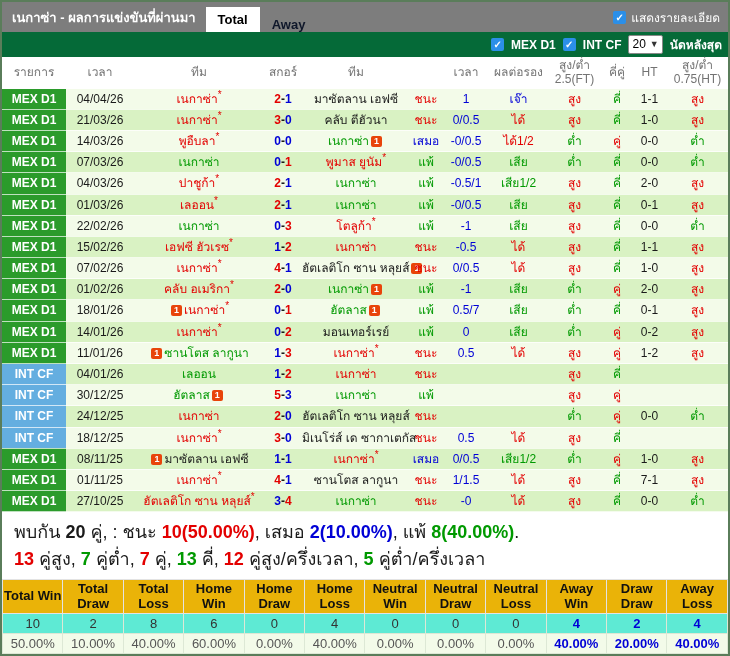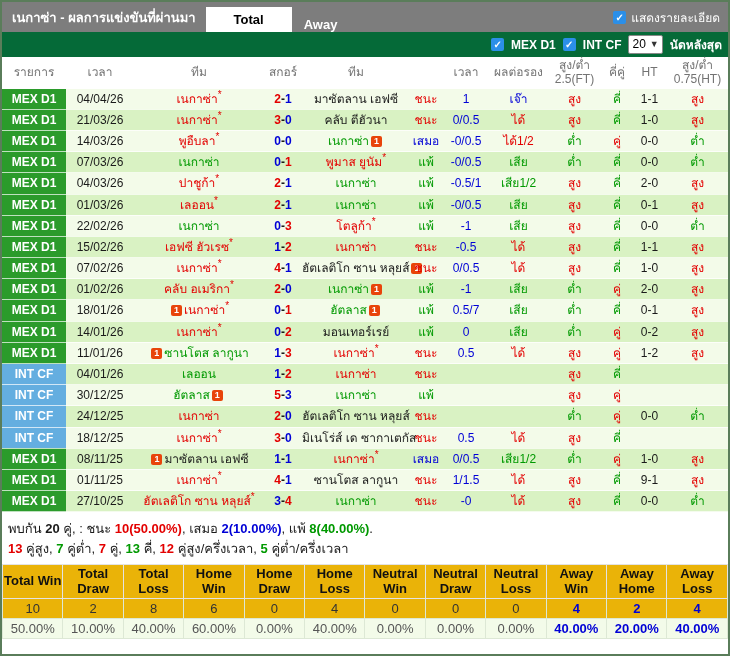--- a/index.html
+++ b/index.html
@@ -4,23 +4,23 @@
 <style>
   *{box-sizing:border-box;margin:0;padding:0}
   html,body{background:#fff}
   body{width:730px;height:656px;font-family:"Liberation Sans",sans-serif;font-size:12px;color:#1a1a1a}
   .wrap{width:730px;height:656px;border:2px solid #5a7d5a;overflow:hidden;background:#fff;display:flex;flex-direction:column}
 
   
   .topbar{background:#7d7d7d;height:30px;display:flex;align-items:stretch;color:#fff;flex:none}
   .title{font-weight:bold;font-size:13px;padding:0 10px;display:flex;align-items:center}
   .tabs{display:flex;align-items:flex-end}
-  .tab{font-weight:bold;font-size:13px;padding:5px 28px;cursor:pointer}
+  .tab{font-weight:bold;font-size:13px;padding:5px 12px;cursor:pointer}
   .tab.active{background:#fff;color:#000;margin-top:4px}
-  .tab.inactive{color:#ffffff;display:flex;align-items:center;padding:0 12px}
+  .tab.inactive{color:#0f172a;display:flex;align-items:center;padding:0 12px}
   .top-right{margin-left:auto;display:flex;align-items:center;gap:5px;padding-right:8px;font-size:12px}
 
   
   .cb{display:inline-block;width:13px;height:13px;background:#2b8fe8;border-radius:2px;color:#fff;
       font-size:10px;line-height:13px;text-align:center;font-weight:bold;cursor:pointer}
 
   
   .filterbar{background:#056a38;height:25px;display:flex;align-items:center;justify-content:flex-end;
              gap:7px;color:#fff;font-weight:bold;font-size:12px;padding-right:6px;flex:none}
   .sel{background:#fff;color:#000;border:1px solid #888;border-radius:2px;height:19px;line-height:17px;
@@ -37,28 +37,28 @@
   td.lg.mex{background:#2b9b2b}
   td.lg.int{background:#64aee0}
   td.tm{white-space:nowrap;overflow:visible}
   td.sc span{font-weight:bold}
   .c-red{color:#e30000}.c-green{color:#009900}.c-blue{color:#0000d6}.c-black{color:#1a1a1a}
   sup.star{color:#e30000;font-size:10px;line-height:0}
   .sq{display:inline-block;width:11px;height:11px;background:#e8440a;color:#fff;font-size:9px;font-weight:bold;
       line-height:11px;text-align:center;border-radius:2px;margin:0 2px;vertical-align:1px}
 
   
-  .summary{background:#fff;padding:7px 6px 4px 6px;font-size:13px;line-height:1.5;flex:none}
+  .summary{background:#fff;padding:7px 6px 4px 12px;font-size:18px;line-height:1.5;flex:none}
   .summary .b{font-weight:bold}
 
   
   table.stats{width:726px;table-layout:fixed;border-collapse:collapse;border-top:1px solid #999;margin-top:2px}
   table.stats th{background:#eab308;font-size:13px;font-weight:bold;color:#111;padding:2px 1px;line-height:1.1;border:1px solid #e3e3e3}
   table.stats td{text-align:center;font-size:13px;padding:2px 1px;border:1px solid #dde8d5}
-  tr.vals{background:#eab308;color:#333}
+  tr.vals{background:#5eead4;color:#333}
   tr.pcts{background:#f3fbe9;color:#555}
   .hl{color:#0000d6;font-weight:bold}
 </style>
 </head>
 <body>
 
 <div class="wrap">
 
   <div class="topbar">
     <div class="title">เนกาซ่า - ผลการแข่งขันที่ผ่านมา</div>
@@ -372,21 +372,21 @@
           <td class="lg mex">MEX D1</td>
           <td class="dt">01/11/25</td>
           <td class="tm"><span class="c-red">เนกาซ่า</span><sup class="star">*</sup></td>
           <td class="sc"><span class="c-red">4</span><span class="c-black">-</span><span class="c-blue">1</span></td>
           <td class="tm"><span class="c-black">ซานโตส ลากูนา</span></td>
           <td class="c-red">ชนะ</td>
           <td class="c-blue">1/1.5</td>
           <td class="c-red">ได้</td>
           <td class="c-red">สูง</td>
           <td class="c-green">คี่</td>
-          <td class="c-black">9-1</td>
+          <td class="c-black">7-1</td>
           <td class="c-red">สูง</td>
         </tr>
         <tr class="dark">
           <td class="lg mex">MEX D1</td>
           <td class="dt">27/10/25</td>
           <td class="tm"><span class="c-red">ฮัตเลติโก ซาน หลุยส์</span><sup class="star">*</sup></td>
           <td class="sc"><span class="c-blue">3</span><span class="c-black">-</span><span class="c-red">4</span></td>
           <td class="tm"><span class="c-green">เนกาซ่า</span></td>
           <td class="c-red">ชนะ</td>
           <td class="c-blue">-0</td>
@@ -410,21 +410,21 @@
           <th>Total Win</th>
           <th>Total Draw</th>
           <th>Total Loss</th>
           <th>Home Win</th>
           <th>Home Draw</th>
           <th>Home Loss</th>
           <th>Neutral Win</th>
           <th>Neutral Draw</th>
           <th>Neutral Loss</th>
           <th>Away Win</th>
-          <th>Away Home</th>
+          <th>Draw Draw</th>
           <th>Away Loss</th>
         </tr>
       </thead>
     <tbody>
       <tr class="vals" id="st-vals">
           <td class="">10</td>
           <td class="">2</td>
           <td class="">8</td>
           <td class="">6</td>
           <td class="">0</td>

